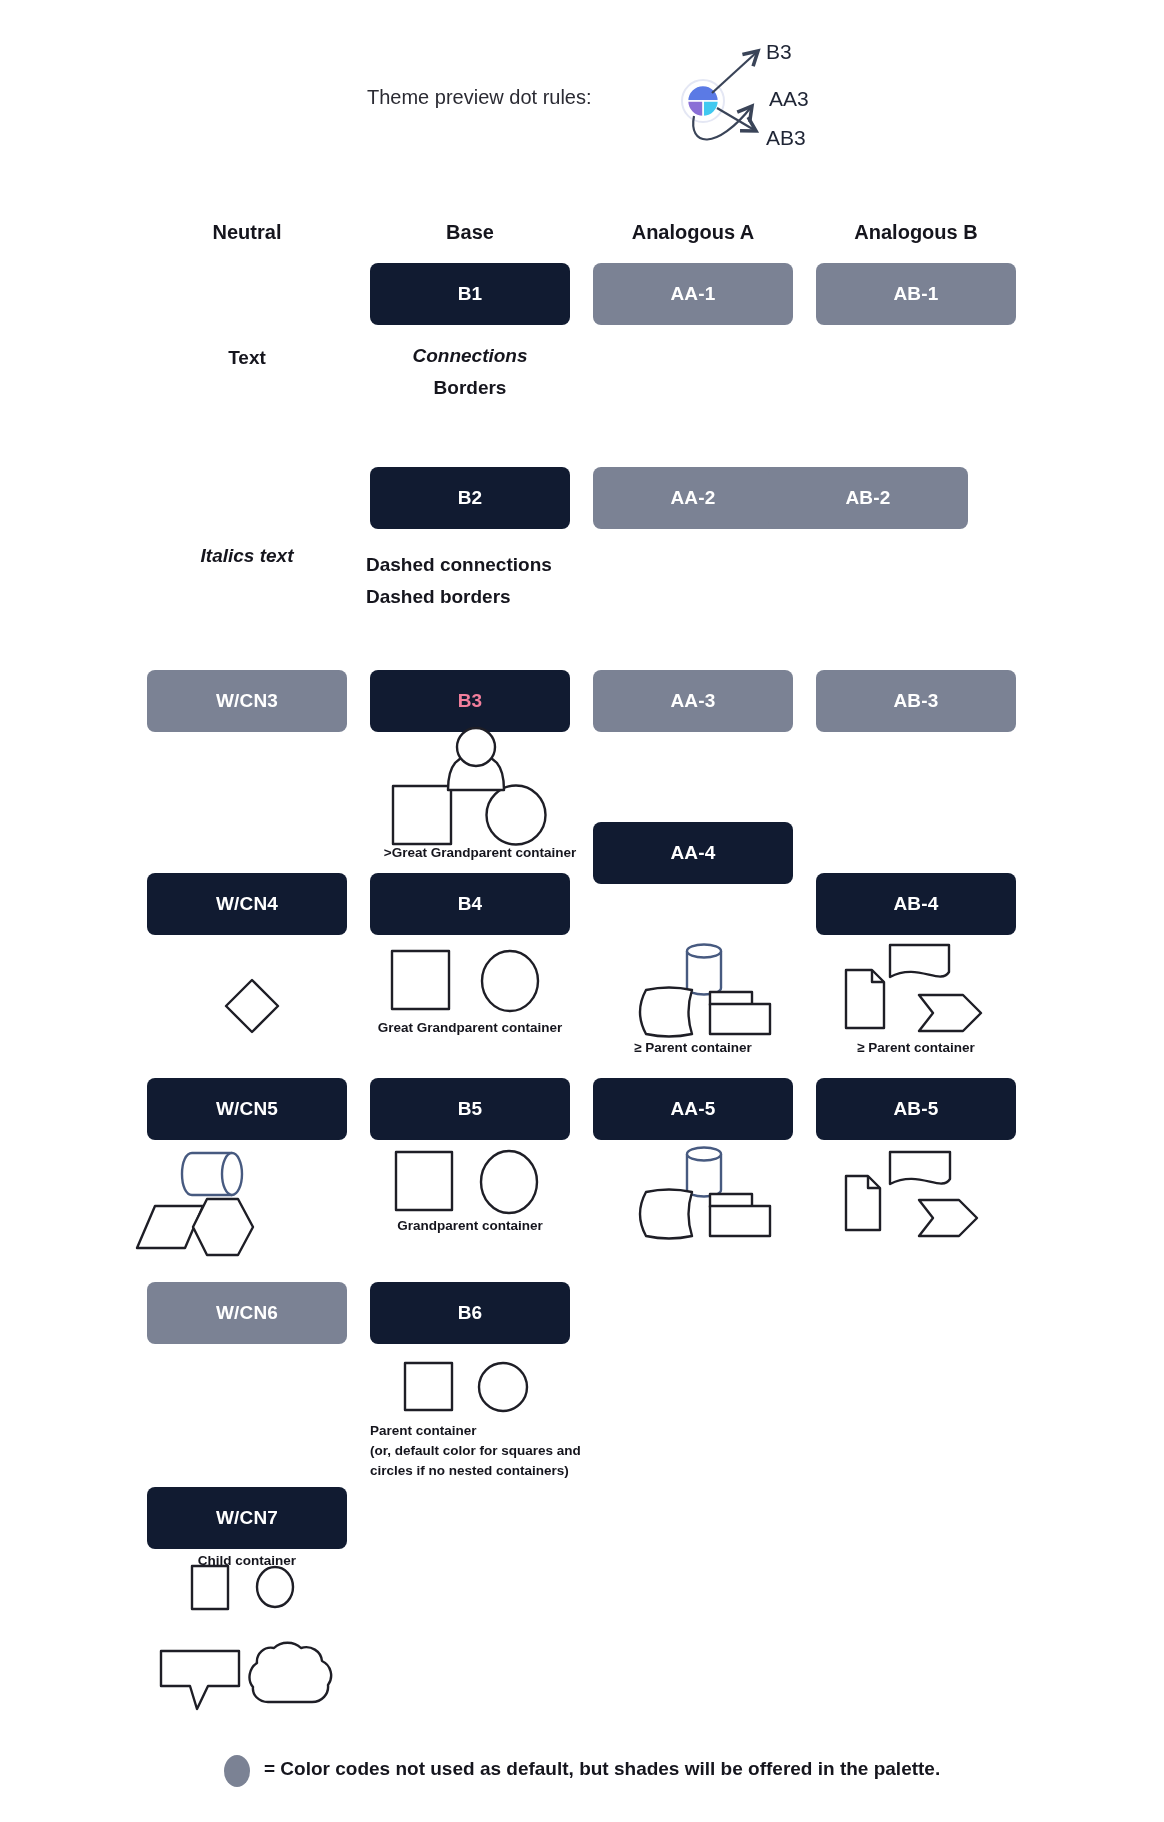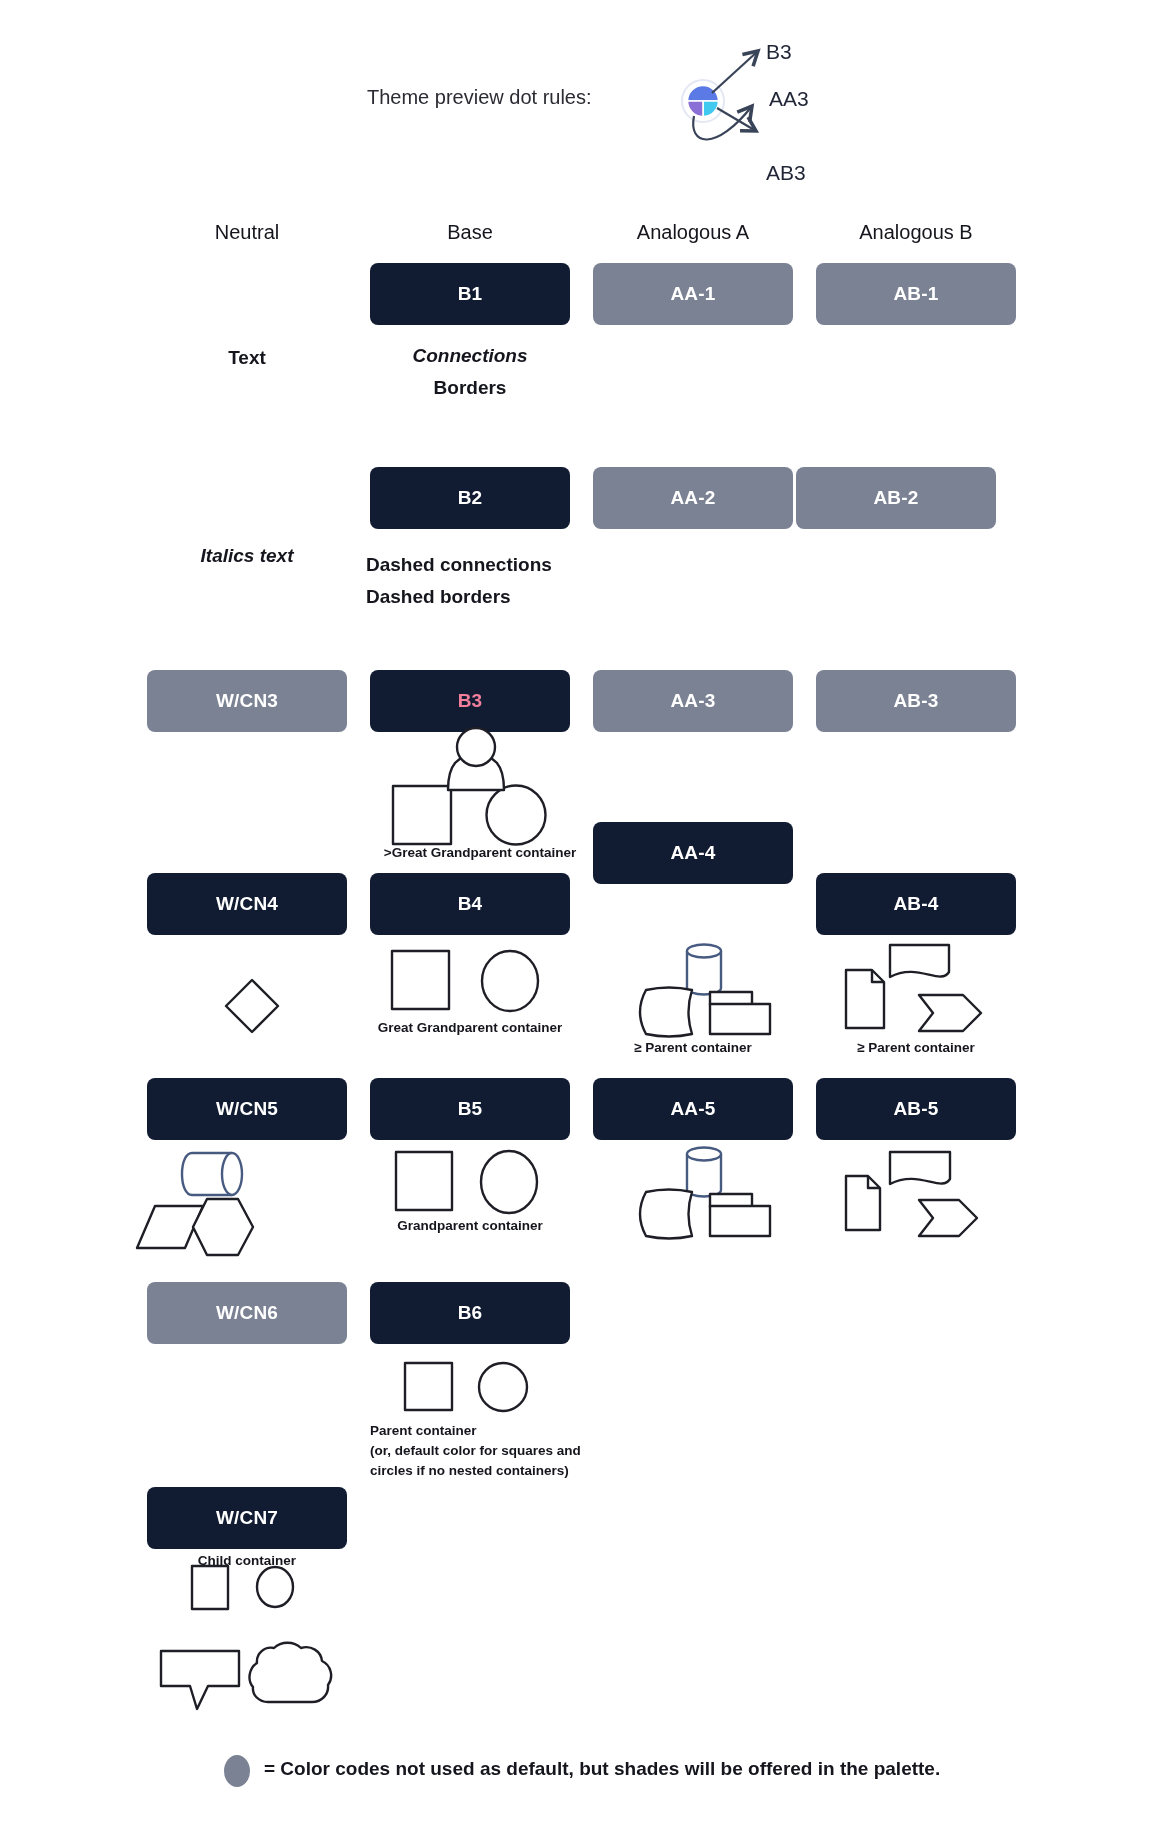--- a/index.html
+++ b/index.html
@@ -9,21 +9,21 @@
     --ink:#15151D;
   }
   html,body{margin:0;padding:0;background:#ffffff;}
   #canvas{
     position:relative;width:1164px;height:1822px;background:#ffffff;
     font-family:"Liberation Sans",sans-serif;overflow:hidden;
   }
   .abs{position:absolute;}
   .title{font-size:20px;color:#2B2B33;font-weight:400;white-space:nowrap;}
   .dotlbl{font-size:21px;color:#1F2535;font-weight:400;}
-  .hdr{position:absolute;width:200px;text-align:center;font-size:20px;font-weight:400;color:var(--ink);}
+  .hdr{position:absolute;width:200px;text-align:center;font-size:20px;font-weight:700;color:var(--ink);}
   .swatch{position:absolute;width:200px;height:62px;border-radius:8px;
     display:flex;align-items:center;justify-content:center;}
   .swatch.dark{background:var(--dark);}
   .swatch.gray{background:var(--gray);}
   .swatch span{color:#ffffff;font-weight:700;font-size:19px;letter-spacing:.2px;}
   .swatch span.pink{color:var(--pink);}
   .cap{position:absolute;color:var(--ink);font-weight:700;white-space:nowrap;}
   .cap.big{font-size:19px;}
   .cap.sm{font-size:13.5px;}
   .center{text-align:center;}
@@ -35,21 +35,21 @@
   .arrowline{fill:none;stroke:#3A4458;stroke-width:2.2;}
 </style>
 </head>
 <body>
 
 <div id="canvas">
 
   <div class="abs title" style="left:367px;top:86px;">Theme preview dot rules:</div>
   <div class="abs dotlbl" style="left:766px;top:40px;">B3</div>
   <div class="abs dotlbl" style="left:769px;top:87px;">AA3</div>
-  <div class="abs dotlbl" style="left:766px;top:126px;margin-top:35px;">AB3</div>
+  <div class="abs dotlbl" style="left:766px;top:126px;">AB3</div>
 
   <div class="hdr" style="left:147px;top:221px;">Neutral</div>
   <div class="hdr" style="left:370px;top:221px;">Base</div>
   <div class="hdr" style="left:593px;top:221px;">Analogous A</div>
   <div class="hdr" style="left:816px;top:221px;">Analogous B</div>
 
   <div class="swatch dark" style="left:370px;top:263px;">
       <span>B1</span>
     </div>
   <div class="swatch gray" style="left:593px;top:263px;">
@@ -62,21 +62,21 @@
   <div class="cap big center" style="left:147px;top:347px;width:200px;">Text</div>
   <div class="cap big center" style="left:370px;top:345px;width:200px;font-style:italic;">Connections</div>
   <div class="cap big center" style="left:370px;top:377px;width:200px;">Borders</div>
 
   <div class="swatch dark" style="left:370px;top:467px;">
       <span>B2</span>
     </div>
   <div class="swatch gray" style="left:593px;top:467px;">
       <span>AA-2</span>
     </div>
-  <div class="swatch gray" style="left:796px;top:467px;">
+  <div class="swatch gray" style="left:768px;top:467px;">
       <span>AB-2</span>
     </div>
 
   <div class="cap big center italic" style="left:147px;top:545px;width:200px;">Italics text</div>
   <div class="cap big" style="left:366px;top:554px;">Dashed connections</div>
   <div class="cap big" style="left:366px;top:586px;">Dashed borders</div>
 
   <div class="swatch gray" style="left:147px;top:670px;">
       <span>W/CN3</span>
     </div>

